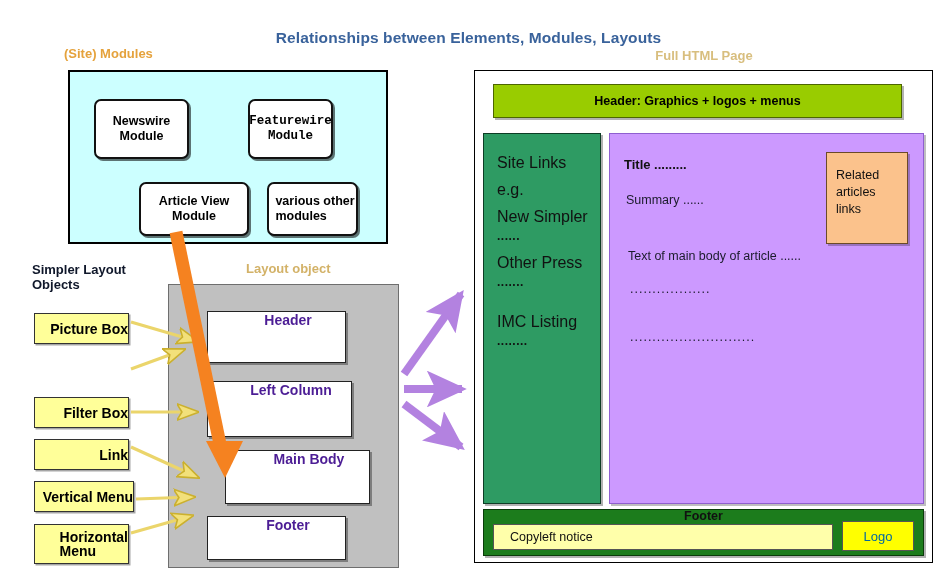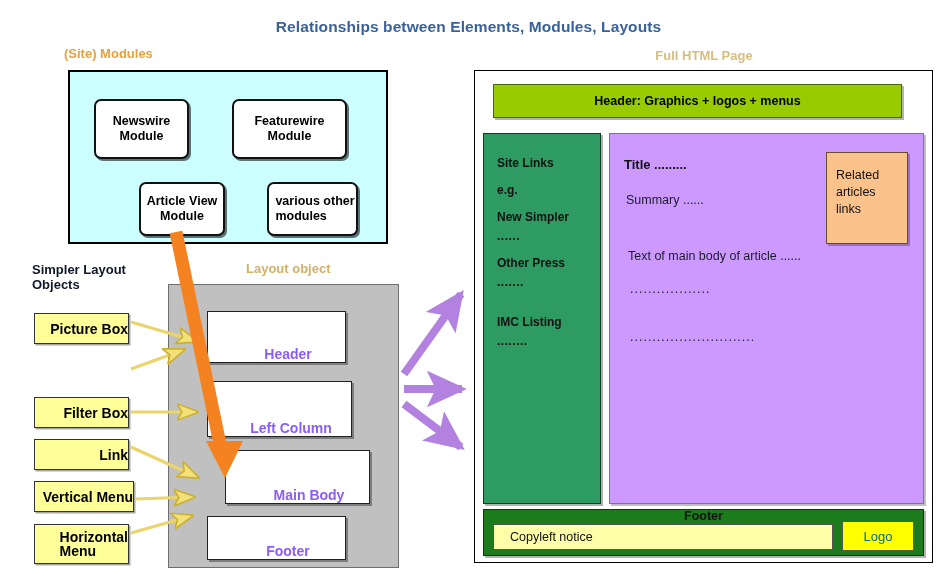--- a/index.html
+++ b/index.html
@@ -7,21 +7,21 @@
   body{
     font-family:"Liberation Sans", sans-serif;
     width:937px;height:579px;position:relative;overflow:hidden;
     -webkit-font-smoothing:none;
   }
   .stage{position:absolute;left:0;top:0;width:937px;height:579px;}
   .abs{position:absolute;}
 
   
   #main-title{
-    left:0;top:18px;width:937px;text-align:center;
+    left:0;top:29px;width:937px;text-align:center;
     color:#39629B;font-size:15.5px;font-weight:bold;
     letter-spacing:.1px;
   }
 
   
   .caption{font-weight:bold;font-size:13px;line-height:15px;}
   #cap-modules{left:64px;top:46px;color:#E5A23C;}
   #cap-layout{left:246px;top:261px;color:#D3B268;}
   #cap-simpler{left:32px;top:262px;color:#0f172a;width:130px;}
   #cap-fullpage{left:474px;top:48px;width:460px;text-align:center;color:#D8BE7E;}
@@ -31,34 +31,34 @@
     left:68px;top:70px;width:320px;height:174px;
     background:#CCFFFF;border:2px solid #000000;box-sizing:border-box;
   }
   .mod-box{
     background:#ffffff;border:2.5px solid #111;border-radius:7px;
     box-sizing:border-box;display:flex;align-items:center;justify-content:center;
     text-align:center;font-weight:bold;font-size:12.5px;line-height:15px;color:#000;
     box-shadow:2px 2px 0 rgba(0,0,0,.55);
   }
   #mod-newswire{left:94px;top:99px;width:95px;height:60px;}
-  #mod-featurewire{left:232px;top:99px;width:115px;height:60px;}
-  #mod-articleview{left:139px;top:182px;width:86px;height:54px;}
+  #mod-featurewire{left:248px;top:99px;width:85px;height:60px;font-family:Liberation Mono, monospace;}
+  #mod-articleview{left:139px;top:182px;width:110px;height:54px;}
   #mod-variousother{left:267px;top:182px;width:91px;height:54px;}
   #mod-variousother .lbl{text-align:left;padding-left:5px;}
 
   
   #layout-panel{
     left:168px;top:284px;width:231px;height:284px;
     background:#C0C0C0;border:1px solid #6e6e6e;box-sizing:border-box;
   }
   .layout-box{
     background:#ffffff;border:1.5px solid #222;box-sizing:border-box;
-    display:flex;align-items:flex-end;justify-content:center;
-    font-weight:bold;font-size:14px;color:#8b5cf6;
+    display:flex;align-items:flex-start;justify-content:center;
+    font-weight:bold;font-size:14px;color:#4c1d95;
     box-shadow:2px 2px 0 rgba(0,0,0,.35);
     padding-left:23px;
   }
   #lb-header{left:207px;top:311px;width:139px;height:52px;}
   #lb-left{left:207px;top:381px;width:145px;height:56px;}
   #lb-main{left:207px;top:450px;width:145px;height:54px;margin-left:18px;}
   #lb-footer{left:207px;top:516px;width:139px;height:44px;}
 
   
   .yellow-label{
@@ -87,21 +87,21 @@
     display:flex;align-items:center;justify-content:center;
     font-weight:bold;font-size:12.5px;color:#000;
     box-shadow:2px 2px 0 rgba(0,0,0,.30);
   }
   #page-sitelinks{
     left:483px;top:133px;width:118px;height:371px;
     background:#2E9B63;border:1.5px solid #0d3d25;box-sizing:border-box;
     padding:22px 0 0 13px;
     box-shadow:2px 2px 0 rgba(0,0,0,.30);
   }
-  #page-sitelinks .sl{font-weight:bold;font-size:12px;color:#111;margin-bottom:13px;line-height:14px;}
+  #page-sitelinks .sl{font-weight:normal;font-size:16px;color:#111;margin-bottom:13px;line-height:14px;}
   #page-sitelinks .dots{font-weight:bold;font-size:12px;color:#111;margin-top:-8px;margin-bottom:13px;letter-spacing:.5px;}
 
   #page-body{
     left:609px;top:133px;width:315px;height:371px;
     background:#CC99FF;border:1.5px solid #8f5fd0;box-sizing:border-box;
     box-shadow:2px 2px 0 rgba(0,0,0,.25);
   }
   #body-title{left:624px;top:157px;font-weight:bold;font-size:13px;color:#111;}
   #body-summary{left:626px;top:193px;font-size:12.5px;color:#1b1b2b;}
   #body-text{left:628px;top:249px;font-size:12.5px;color:#1b1b2b;text-align:right;}

